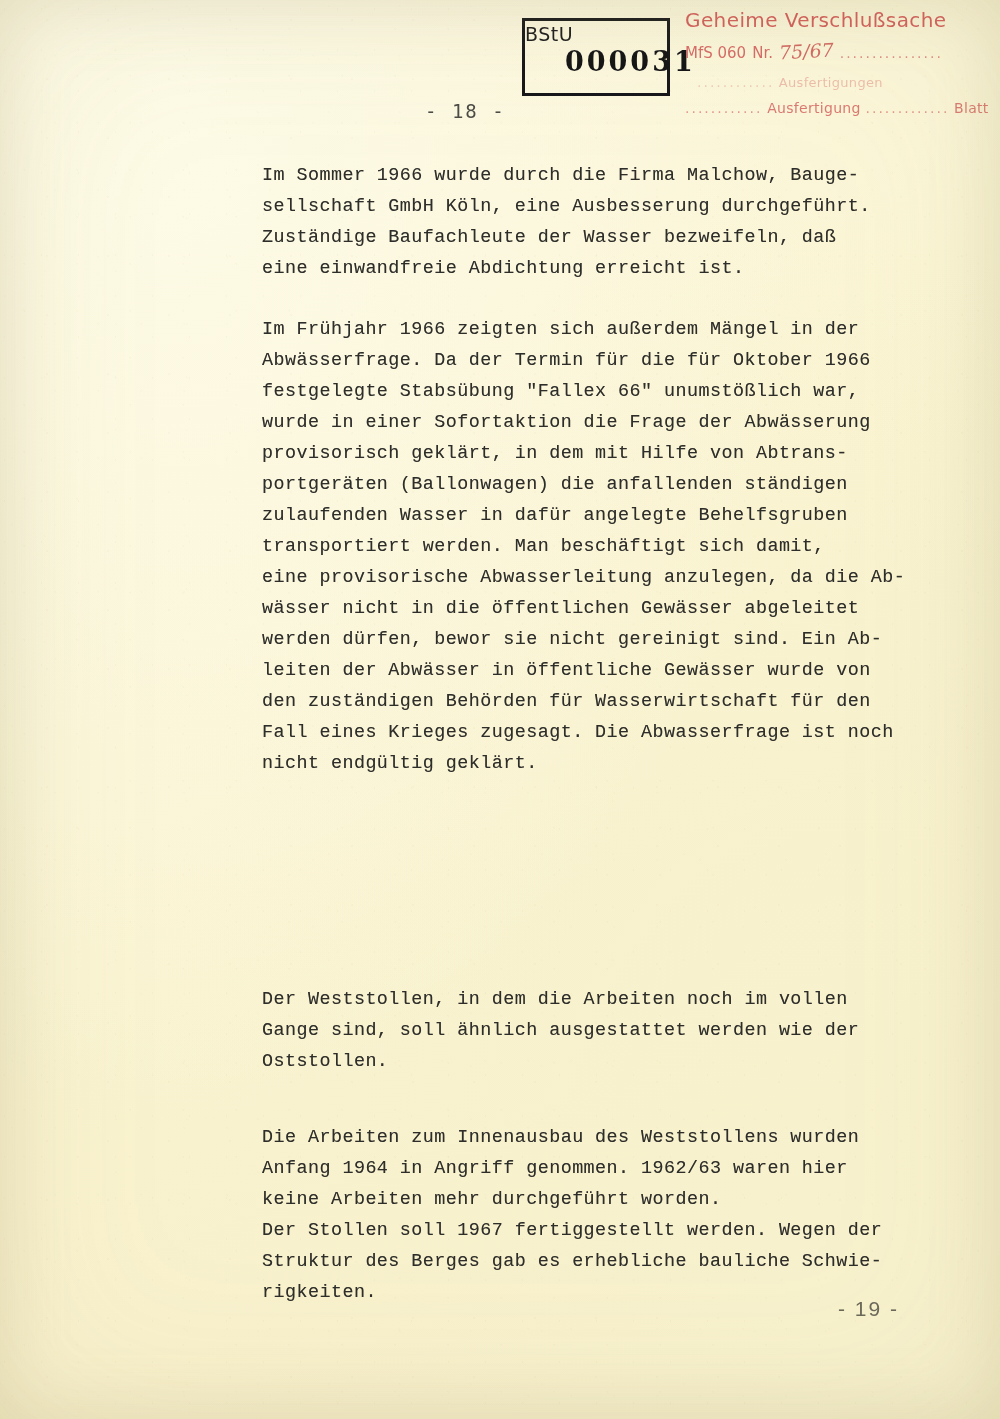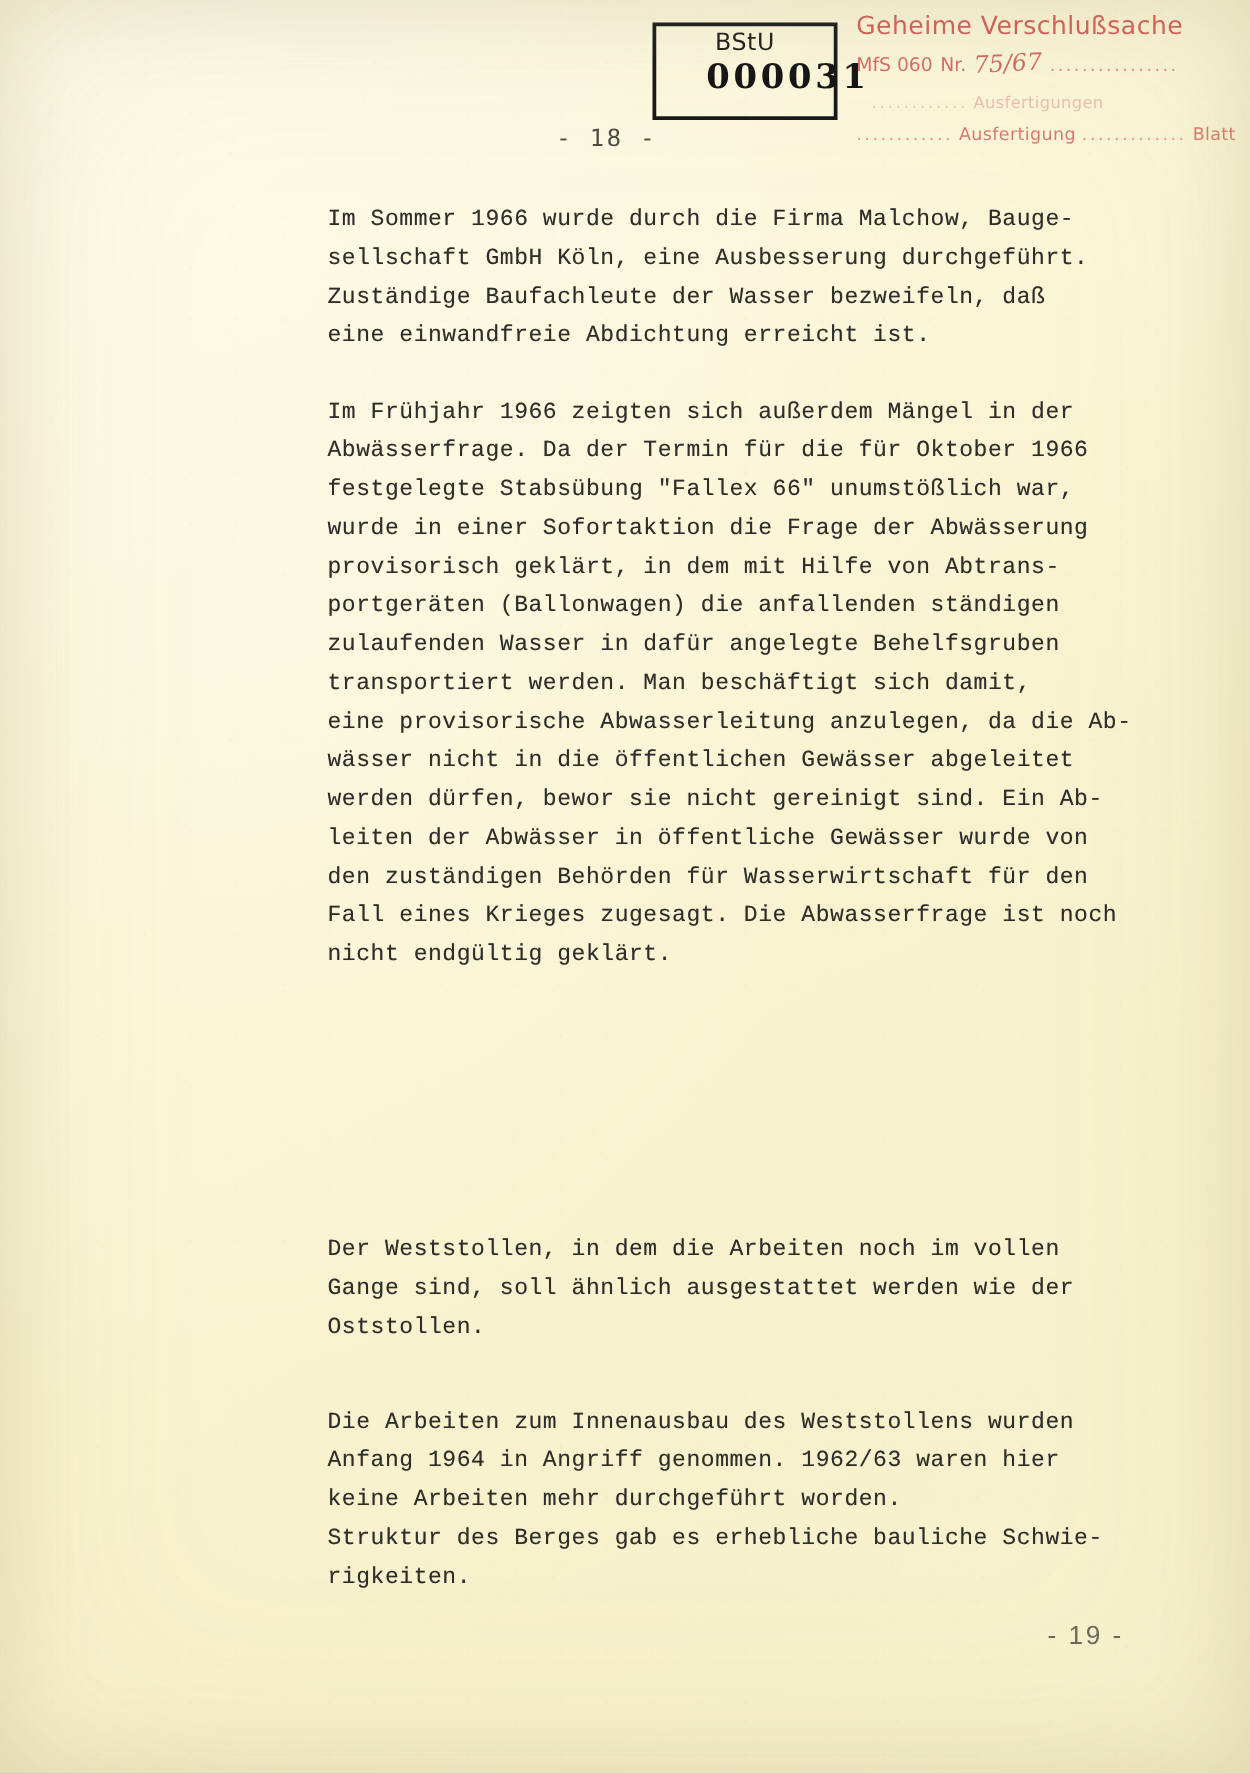--- a/index.html
+++ b/index.html
@@ -47,21 +47,20 @@
 
   
   .bstu-box {
     position: absolute;
     left: 522px;
     top: 18px;
     width: 148px;
     height: 78px;
     border: 3px solid #17171a;
     background: transparent;
-    text-align: center;
     box-sizing: border-box;
   }
   .bstu-label {
     font-family: "DejaVu Sans", "Liberation Sans", sans-serif;
     font-size: 19px;
     letter-spacing: .5px;
     color: #1b1b1d;
     margin-top: 3px;
     line-height: 1.1;
   }
@@ -122,21 +121,21 @@
     margin-top: 10px;
     font-size: 14px;
     opacity: .72;
     white-space: nowrap;
     letter-spacing: .3px;
   }
 
   
   .page-no-top {
     position: absolute;
-    left: 445px;
+    left: 425px;
     top: 100px;
     font-family: "DejaVu Sans Mono", "Liberation Mono", monospace;
     font-size: 19px;
     letter-spacing: 2px;
     color: #2e2e2b;
     opacity: .85;
   }
   .page-no-bottom {
     position: absolute;
     left: 838px;
@@ -235,20 +234,21 @@
     <div class="para gap-mid">
       <div class="line">Der Weststollen, in dem die Arbeiten noch im vollen</div>
       <div class="line">Gange sind, soll ähnlich ausgestattet werden wie der</div>
       <div class="line">Oststollen.</div>
     </div>
 
     <div class="para">
       <div class="line">Die Arbeiten zum Innenausbau des Weststollens wurden</div>
       <div class="line">Anfang 1964 in Angriff genommen. 1962/63 waren hier</div>
       <div class="line">keine Arbeiten mehr durchgeführt worden.</div>
+      <div class="line">Der Stollen soll 1967 fertiggestellt werden. Wegen der</div>
       <div class="line">Struktur des Berges gab es erhebliche bauliche Schwie-</div>
       <div class="line">rigkeiten.</div>
     </div>
 
   </div>
 
   <div class="edge-shade"></div>
 </div>
 
 </body></html>

